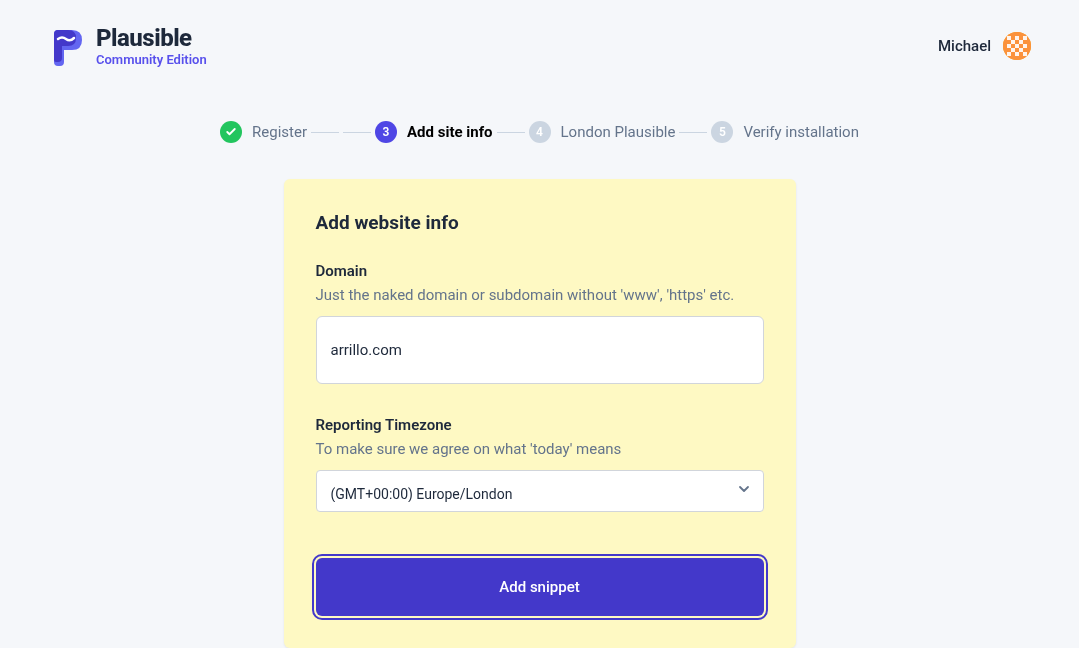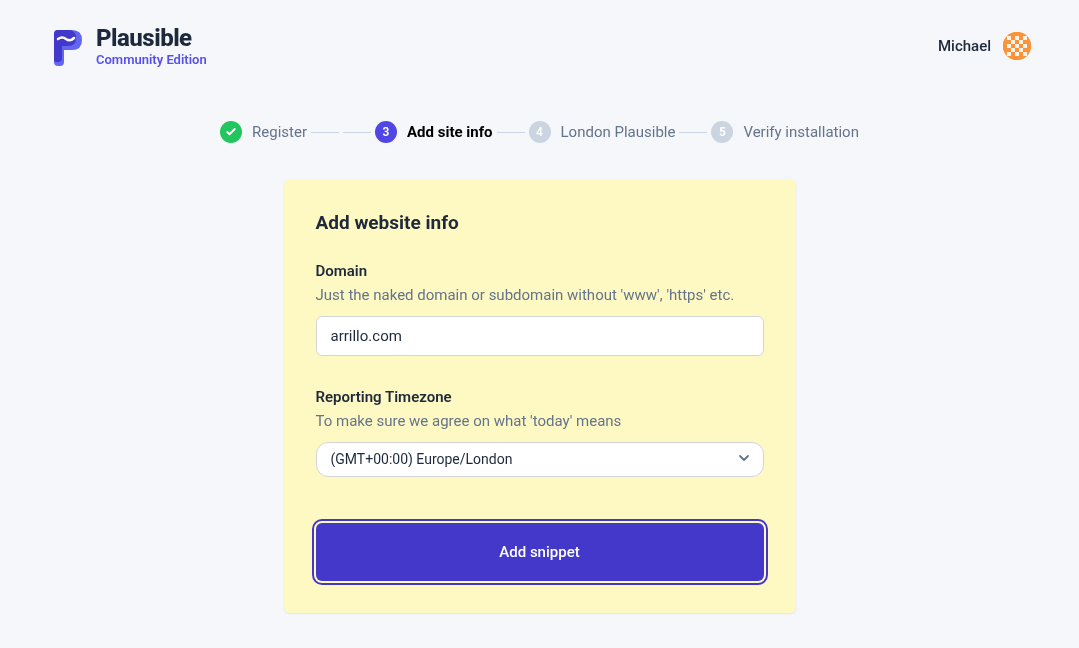--- a/index.html
+++ b/index.html
@@ -143,35 +143,35 @@
       color: #1e293b;
       margin-bottom: 6px;
     }
     .field-hint {
       font-size: 15px;
       color: #64748b;
       margin-bottom: 12px;
     }
     .text-input {
       width: 100%;
-      padding: 10px 14px;
+      padding: 24px 14px;
       border: 1px solid #d1d5db;
       border-radius: 6px;
       font-size: 15px;
       color: #1e293b;
       font-family: inherit;
     }
     .select-wrap {
       position: relative;
     }
     .select-input {
       width: 100%;
-      padding: 8px 36px 9px 14px;
+      padding: 15px 36px 9px 14px;
       border: 1px solid #d1d5db;
-      border-radius: 12px;
+      border-radius: 4px;
       font-size: 14px;
       color: #1e293b;
       font-family: inherit;
       appearance: none;
       background: white;
       cursor: pointer;
     }
     .select-chevron {
       position: absolute;
       right: 12px;

